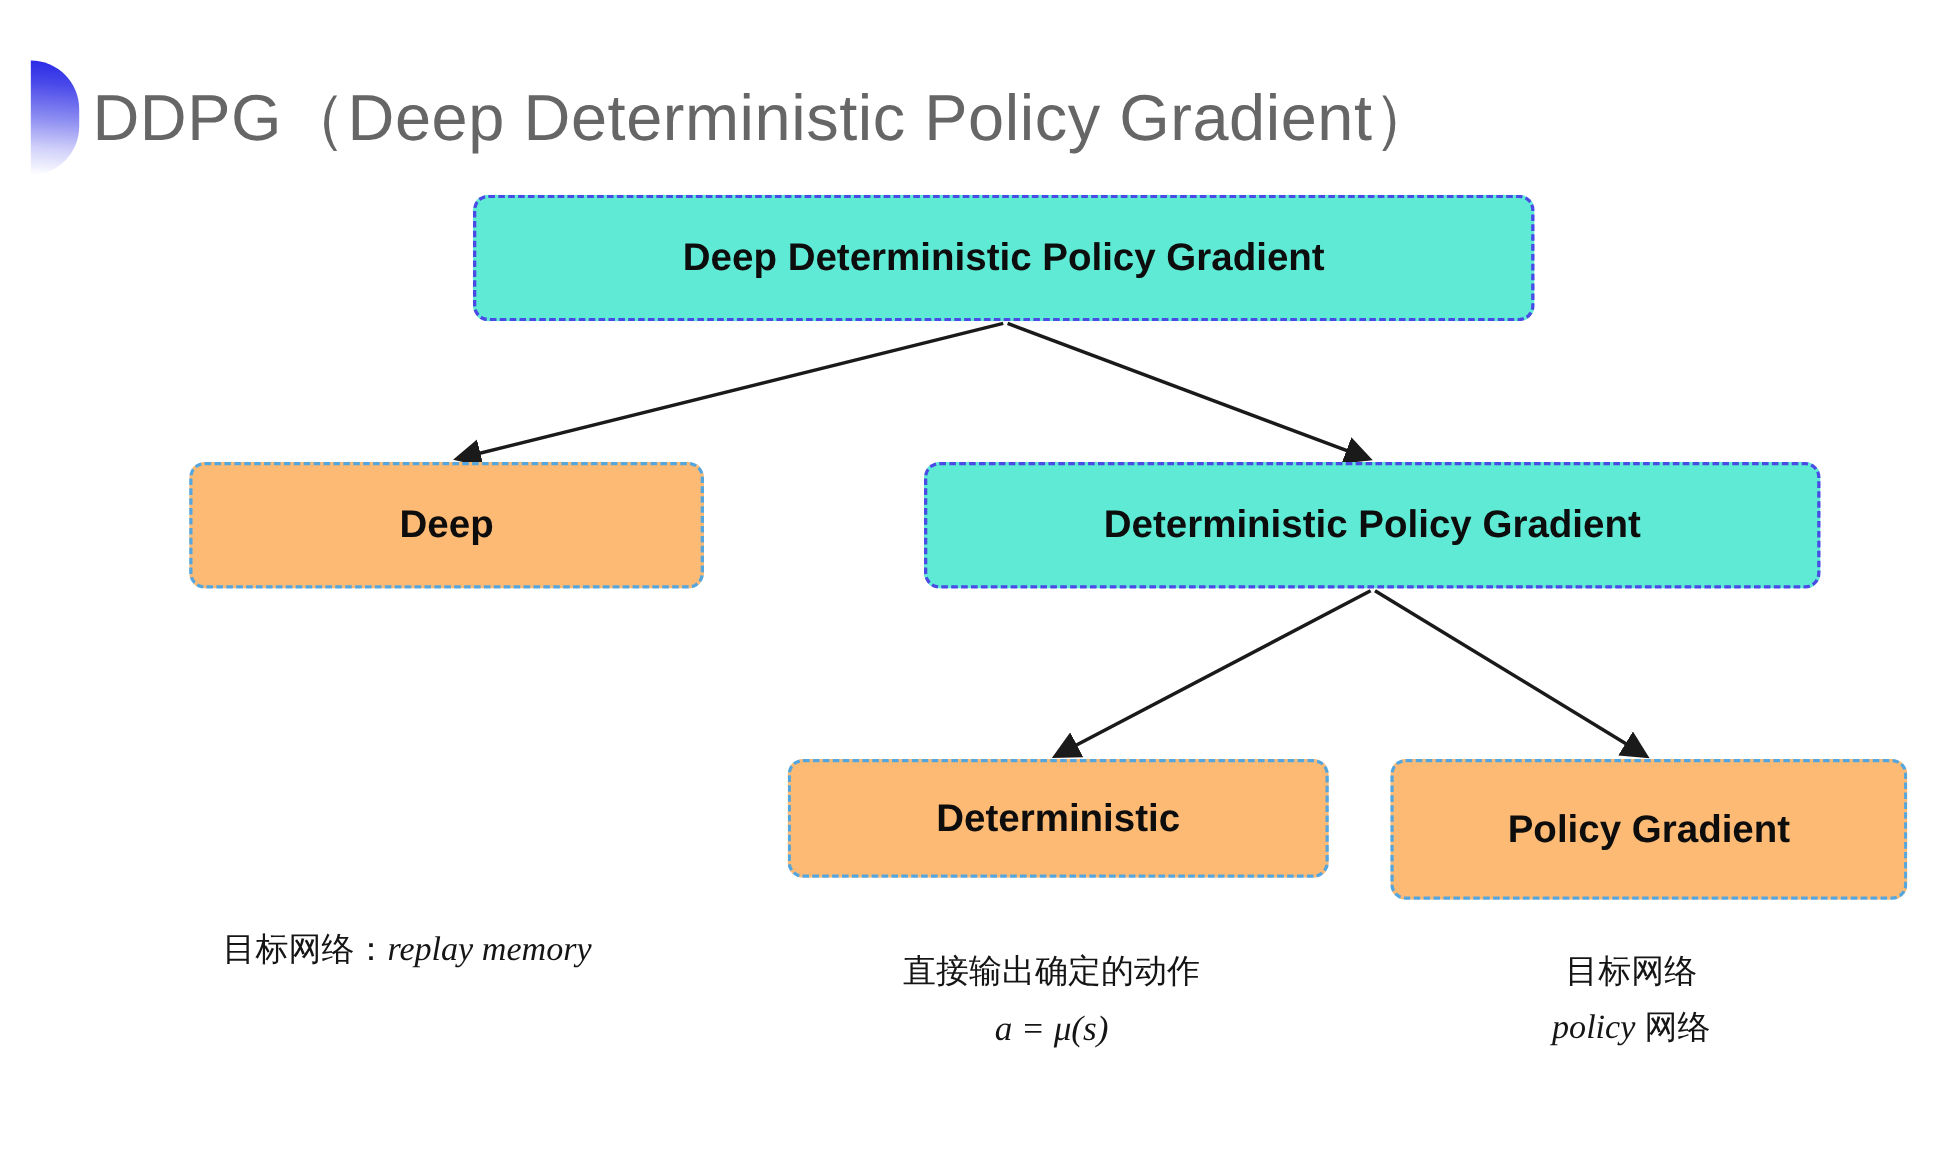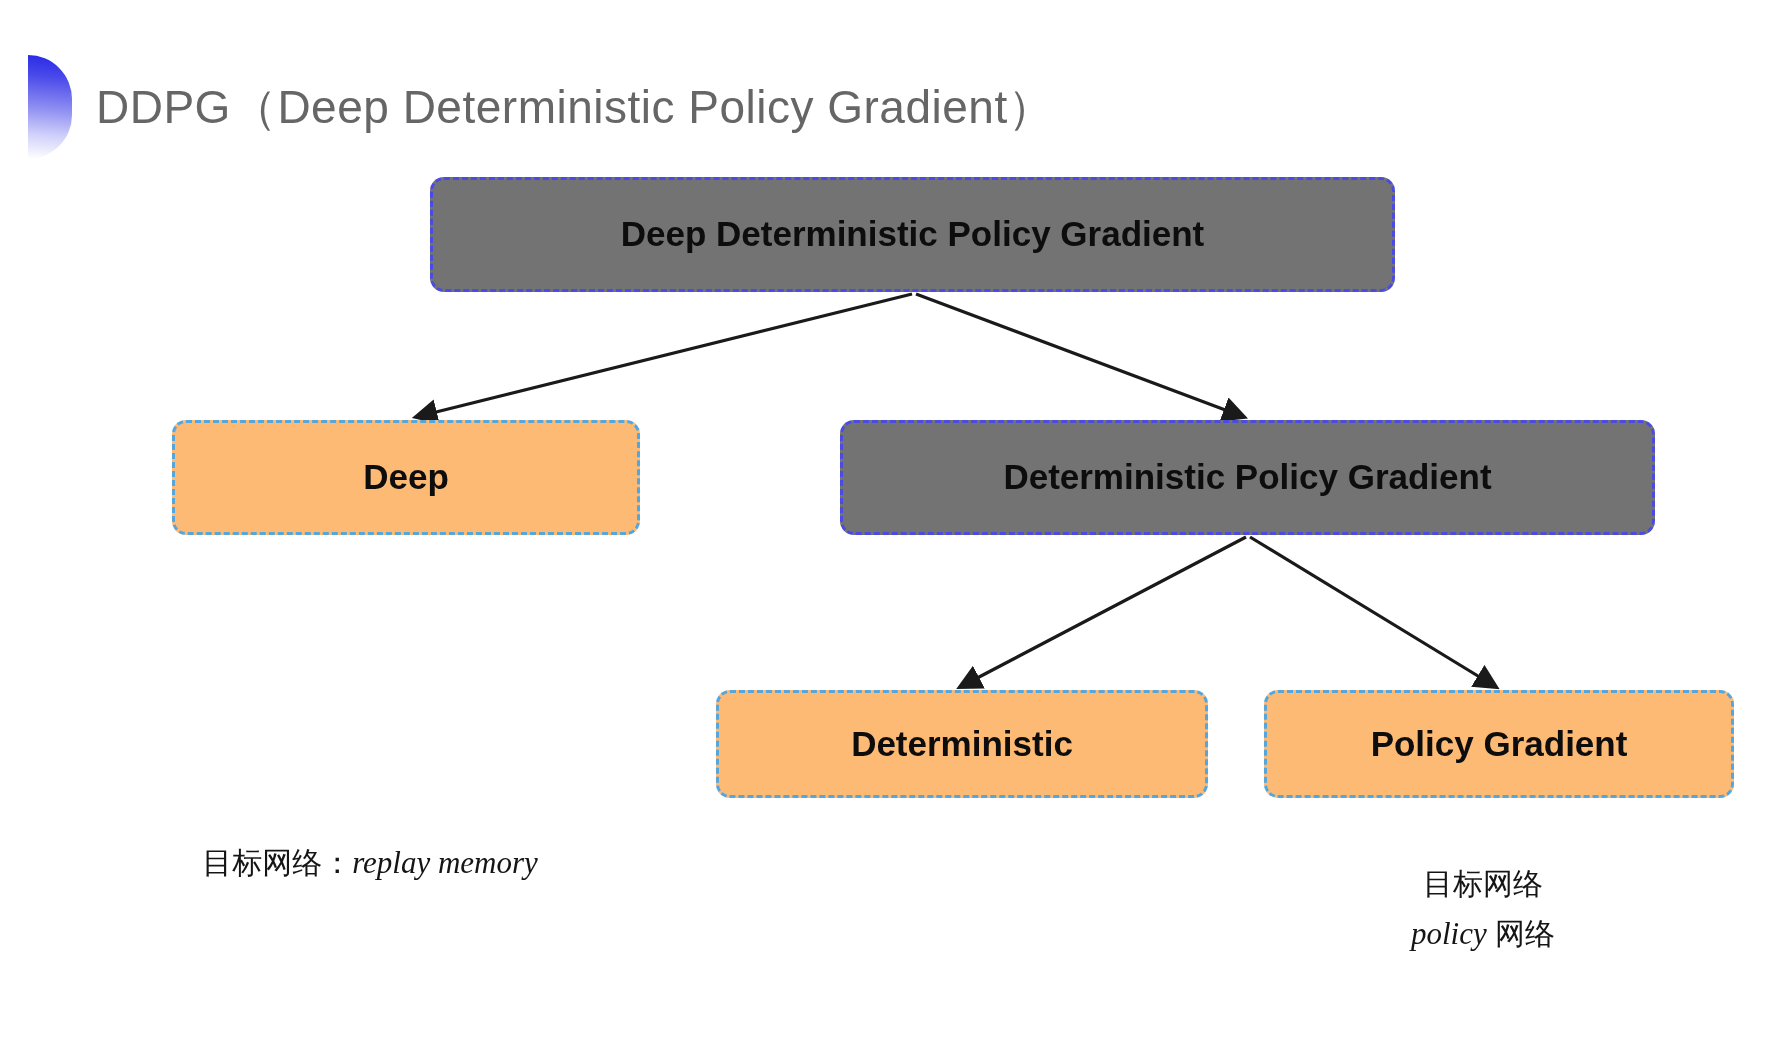--- a/index.html
+++ b/index.html
@@ -37,22 +37,22 @@
     width: 44px;
     height: 104px;
     border-top-right-radius: 52px 52px;
     border-bottom-right-radius: 52px 52px;
     border-top-left-radius: 0;
     border-bottom-left-radius: 0;
     background: linear-gradient(185deg, #2626e6 0%, #4a4aea 22%, #8f8ff2 52%, #cfcffa 76%, #ffffff 100%);
     margin-left: -8px;
   }
   .title-text {
-    margin-left: 24px;
-    font-size: 46px;
+    margin-left: 12px;
+    font-size: 59px;
     font-weight: 400;
     color: #666666;
     letter-spacing: 0.5px;
     white-space: nowrap;
     line-height: 1;
   }
 
   
   #connectors {
     position: absolute;
@@ -67,39 +67,39 @@
     position: absolute;
     box-sizing: border-box;
     display: flex;
     align-items: center;
     justify-content: center;
     border-radius: 14px;
     text-align: center;
     line-height: 1.15;
   }
   .node-purple {
-    background: #737373;
+    background: #5eead4;
     border: 3px dashed #4a4ae4;
   }
   .node-cyan {
     background: #fdba74;
     border: 3px dashed #56a6de;
   }
   .node-label {
     font-size: 35px;
     font-weight: 600;
     color: #0d0d0d;
     white-space: nowrap;
   }
 
   #node-root   { left: 430px; top: 177px;  width: 965px; height: 115px; }
   #node-deep   { left: 172px; top: 420px;  width: 468px; height: 115px; }
   #node-dpg    { left: 840px; top: 420px;  width: 815px; height: 115px; }
   #node-det    { left: 716px; top: 690px;  width: 492px; height: 108px; }
-  #node-pg     { left: 1264px; top: 690px; width: 470px; height: 108px; justify-content: center; }
+  #node-pg     { left: 1264px; top: 690px; width: 470px; height: 128px; justify-content: center; }
 
   
   .note {
     position: absolute;
     color: #151515;
     text-align: center;
   }
   .note-line {
     white-space: nowrap;
     font-size: 30px;
@@ -170,20 +170,24 @@
   <div class="node node-cyan" id="node-pg">
     <span class="node-label">Policy Gradient</span>
   </div>
 
   <div class="note" id="note-deep">
     <div class="note-line">
       <span class="note-cn">目标网络：</span><span class="mono-italic">replay memory</span>
     </div>
   </div>
 
+  <div class="note" id="note-det">
+    <div class="note-line note-cn">直接输出确定的动作</div>
+    <div class="note-line math">a = μ(s)</div>
+  </div>
 
   <div class="note" id="note-pg">
     <div class="note-line note-cn">目标网络</div>
     <div class="note-line">
       <span class="mono-italic">policy</span><span class="note-cn"> 网络</span>
     </div>
   </div>
 
 </div>
 

